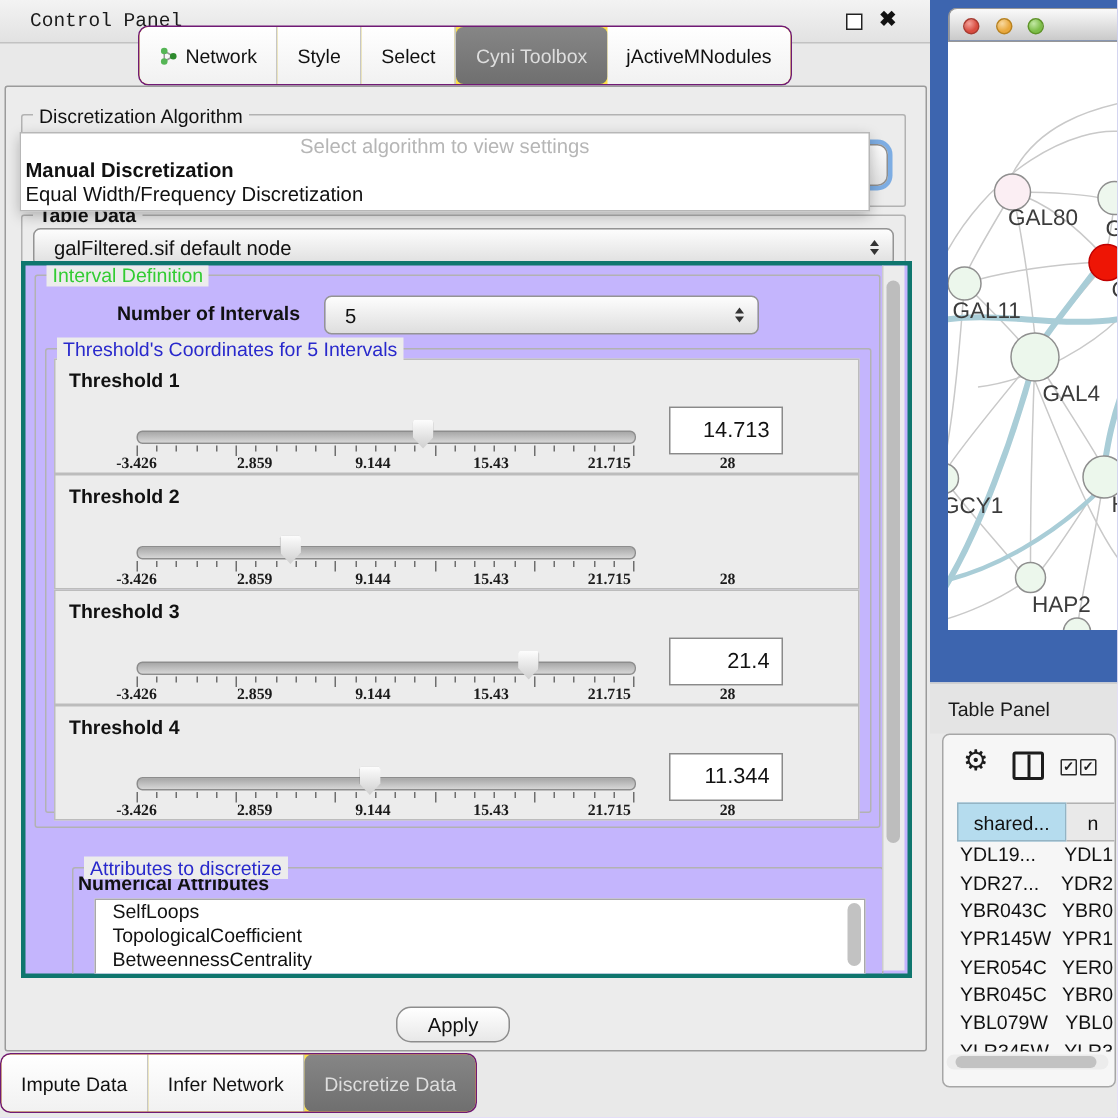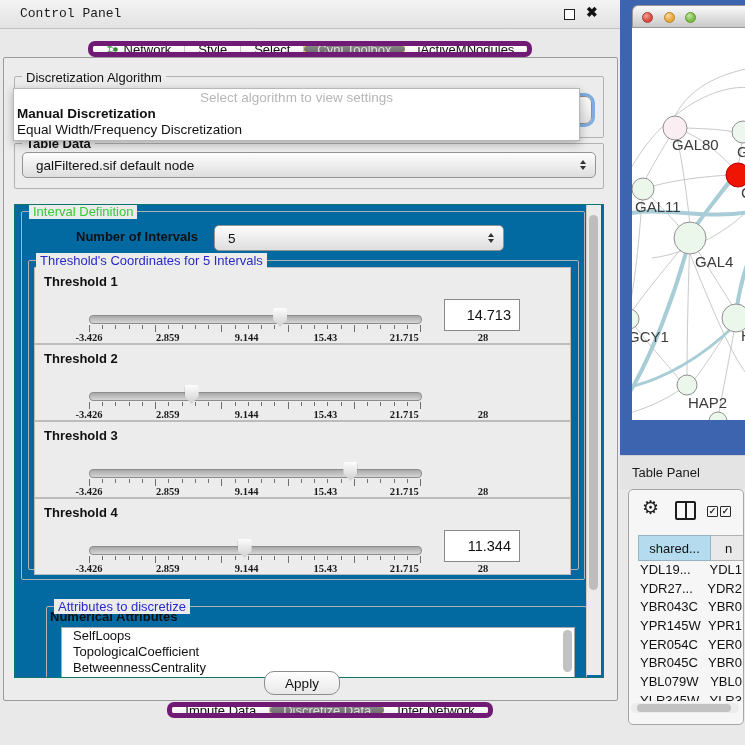--- a/index.html
+++ b/index.html
@@ -8,21 +8,21 @@
   .abs{position:absolute;}
 
   
   #panel-header{left:0;top:0;width:620px;height:28px;
     background:linear-gradient(#f3f3f3,#e2e2e2);border-bottom:1px solid #c2c2c2;}
   #panel-title{left:20px;top:0;height:28px;line-height:28px;font-size:13px;color:#1a1a1a;font-family:Liberation Mono, monospace;}
   #float-icon{left:564px;top:9px;width:9px;height:9px;border:1.5px solid #222;background:#fff;}
   #close-icon{left:586px;top:4px;font-size:14px;font-weight:bold;color:#111;}
 
   #top-tabs{left:0;top:32px;width:620px;height:25px;display:flex;justify-content:center;align-items:flex-end;}
-  .tabrow{display:flex;border:5px solid #701a75;border-radius:7px;overflow:hidden;background:#fde047;height:16px;box-sizing:border-box;}
+  .tabrow{display:flex;border:1px solid #701a75;border-radius:7px;overflow:hidden;background:#fde047;height:40px;box-sizing:border-box;}
   .tab{display:flex;align-items:center;gap:5px;padding:0 13px;font-size:13px;height:100%;
        background:linear-gradient(#ffffff,#f1f1f1);border-right:1px solid #c6c6c6;box-sizing:border-box;cursor:default;}
   .tab:last-child{border-right:none;}
   .tab.active{background:linear-gradient(#868686,#6f6f6f);color:#dedede;border-right:none;border-radius:5px;}
   .net-icon{display:inline-flex;width:13px;height:13px;}
 
   #content{left:3px;top:57px;width:613px;height:642px;border:1px solid #9b9b9b;background:#ececec;border-radius:2px;}
 
   .grouptitle{position:absolute;font-size:13px;background:#ececec;padding:0 4px;z-index:2;white-space:nowrap;}
   .groupbox{position:absolute;border:1px solid #b2b2b2;border-radius:2px;}
@@ -40,21 +40,21 @@
   
   .combo{position:absolute;background:linear-gradient(#fdfdfd,#dedede);border:1px solid #949494;
      border-radius:5px;font-size:13.5px;}
   .combo .val{position:absolute;left:13px;top:0;bottom:0;display:flex;align-items:center;}
   .spin{position:absolute;right:9px;top:50%;transform:translateY(-50%);display:flex;flex-direction:column;gap:2px;}
   .spin i{display:block;width:0;height:0;border-left:3.5px solid transparent;border-right:3.5px solid transparent;}
   .spin .up{border-bottom:4.5px solid #333;}
   .spin .dn{border-top:4.5px solid #333;}
 
   
-  #scrollpane{left:14px;top:204px;width:588px;height:472px;border:1px solid #0f766e;background:#0369a1;overflow:hidden;}
+  #scrollpane{left:14px;top:174px;width:588px;height:472px;border:3px solid #0f766e;background:#c4b5fd;overflow:hidden;}
   #vscroll{position:absolute;left:571px;top:0;width:14px;height:470px;background:#ececec;border-left:1px solid #cccccc;}
   #vscroll .thumb{position:absolute;left:2px;top:10px;width:9px;height:375px;background:#bdbdbd;border-radius:5px;}
 
   .thr-row{position:absolute;left:19px;width:537px;height:77px;border:1px solid #bcbcbc;box-sizing:border-box;background:#ececec;}
   .thr-label{position:absolute;left:9px;top:6px;font-size:13px;font-weight:bold;}
   .thr-track{position:absolute;left:54px;top:47px;width:331px;height:7px;border:1px solid #8d8d8d;border-radius:4px;
      background:linear-gradient(#a8a8a8,#d6d6d6);}
   .thr-thumb{position:absolute;top:40px;width:14px;height:19px;background:linear-gradient(#fdfdfd,#cfcfcf);
      clip-path:polygon(8% 0,92% 0,100% 10%,100% 60%,50% 100%,0 60%,0 10%);
      filter:drop-shadow(0 0 1px #6f6f6f);}
@@ -67,21 +67,21 @@
      font-size:14.5px;display:flex;align-items:center;justify-content:flex-end;padding-right:8px;box-sizing:border-box;}
 
   #attr-list{position:absolute;left:46px;top:422px;width:512px;height:75px;background:#fff;border:1px solid #a9a9a9;
      font-size:13px;overflow:hidden;}
   #attr-list .item{height:16px;line-height:16px;padding-left:11px;}
   #attr-vscroll{position:absolute;right:2px;top:2px;width:9px;height:42px;background:#c2c2c2;border-radius:5px;}
 
   #apply-btn{left:264px;top:671px;width:74px;height:22px;border:1px solid #8d8d8d;border-radius:10px;
      background:linear-gradient(#ffffff,#e8e8e8);font-size:13.5px;display:flex;align-items:center;justify-content:center;}
 
-  #bottom-tabs{left:0;top:702px;width:620px;height:25px;display:flex;justify-content:center;align-items:flex-start;padding-left:20px;}
+  #bottom-tabs{left:0;top:702px;width:620px;height:25px;display:flex;align-items:flex-start;}
 
   
   #blue-frame{left:620px;top:0;width:125px;height:455px;background:#3d65af;}
   #mac-titlebar{left:632px;top:5px;width:113px;height:23px;border-radius:6px 0 0 0;
      background:linear-gradient(#fafafa,#c9c9c9);border:1px solid #979797;border-right:none;box-sizing:border-box;}
   .light{position:absolute;top:6px;width:11px;height:11px;border-radius:50%;box-sizing:border-box;}
   .light.red{left:9px;background:radial-gradient(circle at 35% 30%,#f4a29a,#d84c40 60%);border:1px solid #a83a30;}
   .light.yellow{left:31px;background:radial-gradient(circle at 35% 30%,#f8d9a0,#e9a83c 60%);border:1px solid #b8821f;}
   .light.green{left:52px;background:radial-gradient(circle at 35% 30%,#c2e8a4,#7cbd47 60%);border:1px solid #5e9428;}
   #net-canvas{left:632px;top:28px;width:113px;height:392px;background:#fff;overflow:hidden;}
@@ -309,20 +309,21 @@
             <div class="thr-ticklabels">
               <span style="left: 0%;">-3.426</span>
               <span style="left: 20%;">2.859</span>
               <span style="left: 40%;">9.144</span>
               <span style="left: 60%;">15.43</span>
               <span style="left: 80%;">21.715</span>
               <span style="left: 100%;">28</span>
             </div>
             <div class="thr-thumb" style="left: 308.484px;"></div>
           </div>
+          <div class="thr-value">21.4</div>
         </div>
         <div class="thr-row" style="top: 293px;">
           <div class="thr-label">Threshold 4</div>
           <div class="thr-slider">
             <div class="thr-track"></div>
             <div class="thr-ticks">
               <i class="major" style="left: 0%;"></i>
               <i style="left: 4%;"></i>
               <i style="left: 8%;"></i>
               <i style="left: 12%;"></i>
@@ -379,25 +380,25 @@
       </div>
   </div>
 
   <div class="abs" id="apply-btn">Apply</div>
 
   <div class="abs" id="bottom-tabs">
     <div class="tabrow" id="bottom-tabrow">
         <div class="tab">
           <span>Impute Data</span>
         </div>
+        <div class="tab">
+          <span>Infer Network</span>
+        </div>
         <div class="tab active">
           <span>Discretize Data</span>
-        </div>
-        <div class="tab">
-          <span>Infer Network</span>
         </div>
       </div>
   </div>
 
   <div class="abs" id="blue-frame"></div>
   <div class="abs" id="mac-titlebar">
     <span class="light red"></span>
     <span class="light yellow"></span>
     <span class="light green"></span>
   </div>

